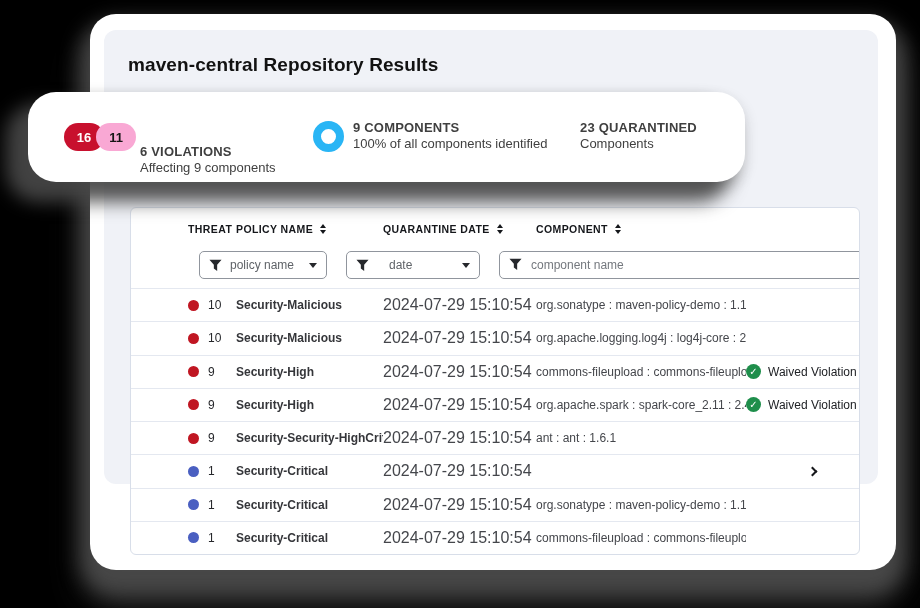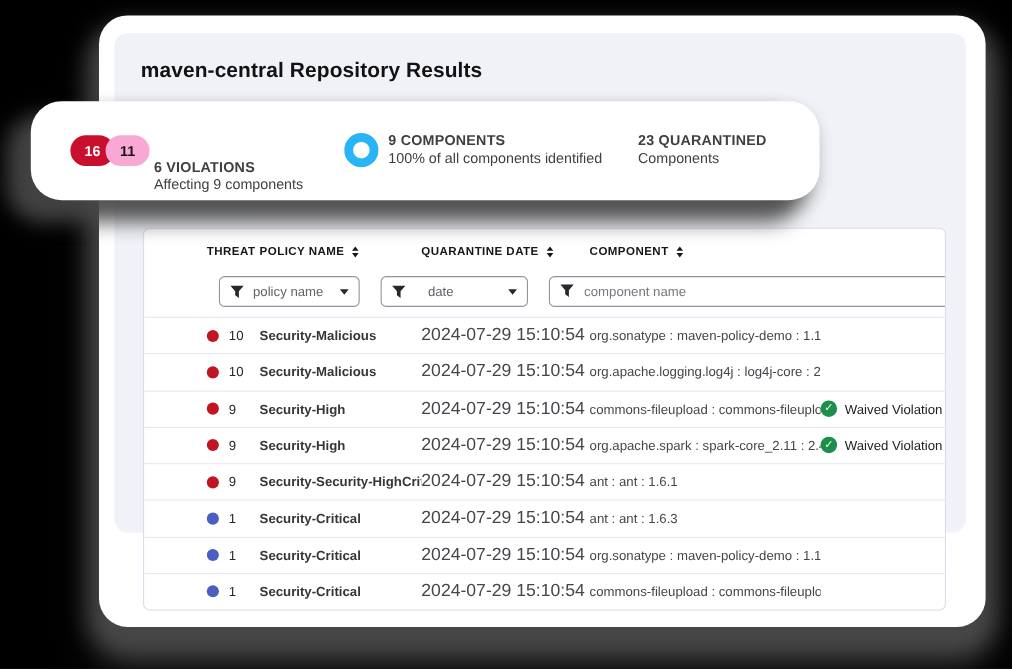--- a/index.html
+++ b/index.html
@@ -254,21 +254,20 @@
     </div>
   </div>
 
   <div class="grid trow">
     <div class="c-threat">
       <span class="dot" style="background: rgb(74, 95, 193);"></span>
       <span class="tnum">1</span>
     </div>
     <div class="c-policy">Security-Critical</div>
     <div class="c-date">2024-07-29 15:10:54</div>
-    <div class="c-comp">ant : ant : 1.6.3</div>
     <div class="c-waived" style="visibility: hidden;">
       <span class="wv-icon">✓</span>
       <span class="wv-text"></span>
     </div>
     <div class="c-chev">
       <span class="chev"></span>
     </div>
   </div>
 
   <div class="grid trow">

